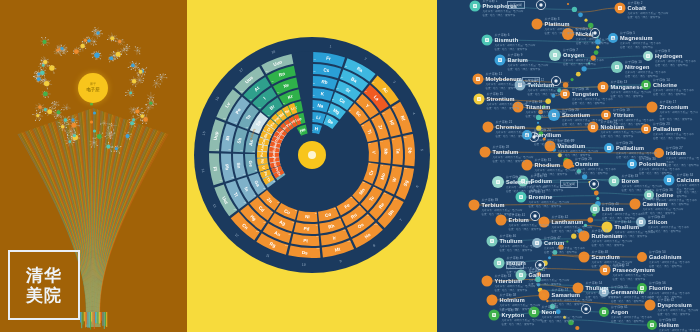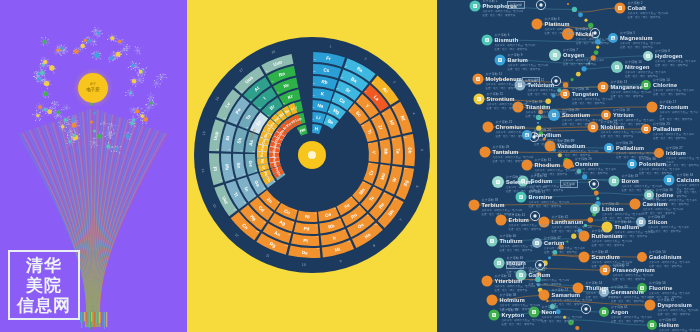--- a/index.html
+++ b/index.html
@@ -1,21 +1,21 @@
 <!DOCTYPE html>
 <html><head>
 <meta charset="utf-8">
 <style>
   html,body{margin:0;padding:0;background:#12263f;}
   body{font-family:"Liberation Sans",sans-serif;}
   #stage{position:relative;width:700px;height:332px;overflow:hidden;background:#1d4067;}
 
   
   .panel{position:absolute;top:0;height:332px;overflow:hidden;}
-  #panel-left{left:0;width:187px;background:#8b5cf6;}
+  #panel-left{left:0;width:187px;background:#a16207;}
   #panel-center{left:187px;width:250px;background:#f7db3c;}
   #panel-right{left:437px;width:263px;background:#1d4067;}
 
   
   #dendro{position:absolute;left:0;top:0;width:187px;height:332px;}
   .hub{position:absolute;left:78px;top:73px;width:30px;height:30px;border-radius:50%;
        background:#f8c51c;box-shadow:0 0 6px rgba(248,197,28,.45);}
   .hub span{display:block;text-align:center;color:#8a6b00;line-height:1.15;}
   .hub .hub-sub{font-size:3.2px;margin-top:10px;opacity:.85;}
   .hub .hub-main{font-size:4.4px;font-weight:bold;}
@@ -1264,21 +1264,20 @@
     </svg>
 
     <div class="hub">
       <span class="hub-sub">原子</span>
       <span class="hub-main">电子层</span>
     </div>
 
     <div class="wm">
       <div class="wm-row">清华</div>
       <div class="wm-row">美院</div>
-      <div class="wm-row">信息网</div>
     </div>
   </div>
 
   <div class="panel" id="panel-center">
     <svg id="wheel" viewBox="0 0 240 240">
       <g id="wheel-base">
           <circle cx="120" cy="120" r="118" fill="#1b3a5e"></circle>
           <circle cx="120" cy="120" r="104" fill="#1b3a5e"></circle>
         </g>
       <g id="wheel-cells">

